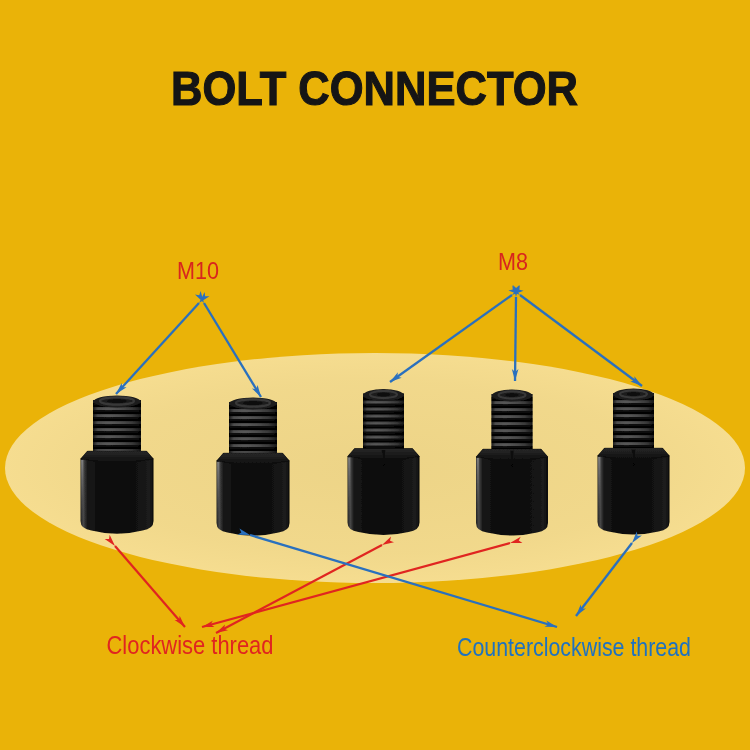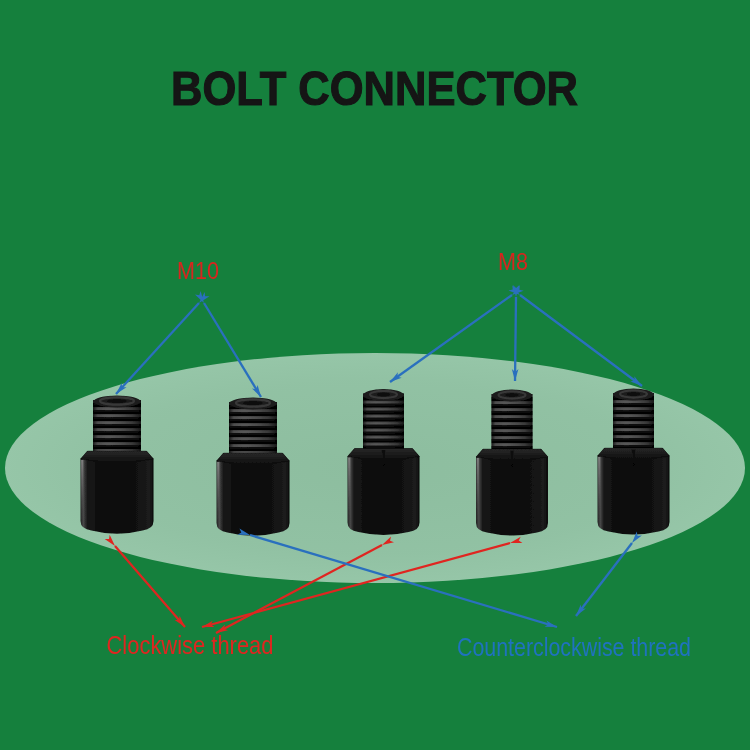--- a/index.html
+++ b/index.html
@@ -1,16 +1,16 @@
 <!DOCTYPE html>
 <html><head>
 <meta charset="utf-8">
 <style>
   html,body{margin:0;padding:0;background:#ffffff;}
-  #stage{width:750px;height:750px;position:relative;overflow:hidden;background:#15803d;
+  #stage{width:750px;height:750px;position:relative;overflow:hidden;background:#eab308;
          font-family:"Liberation Sans", sans-serif;}
   svg{display:block}
 </style>
 </head>
 <body>
 <div id="stage">
 <svg width="750" height="750" viewBox="0 0 750 750" xmlns="http://www.w3.org/2000/svg">
   <defs>
     <filter id="soften" x="-20%" y="-20%" width="140%" height="140%">
       <feGaussianBlur stdDeviation="0.55"></feGaussianBlur>

